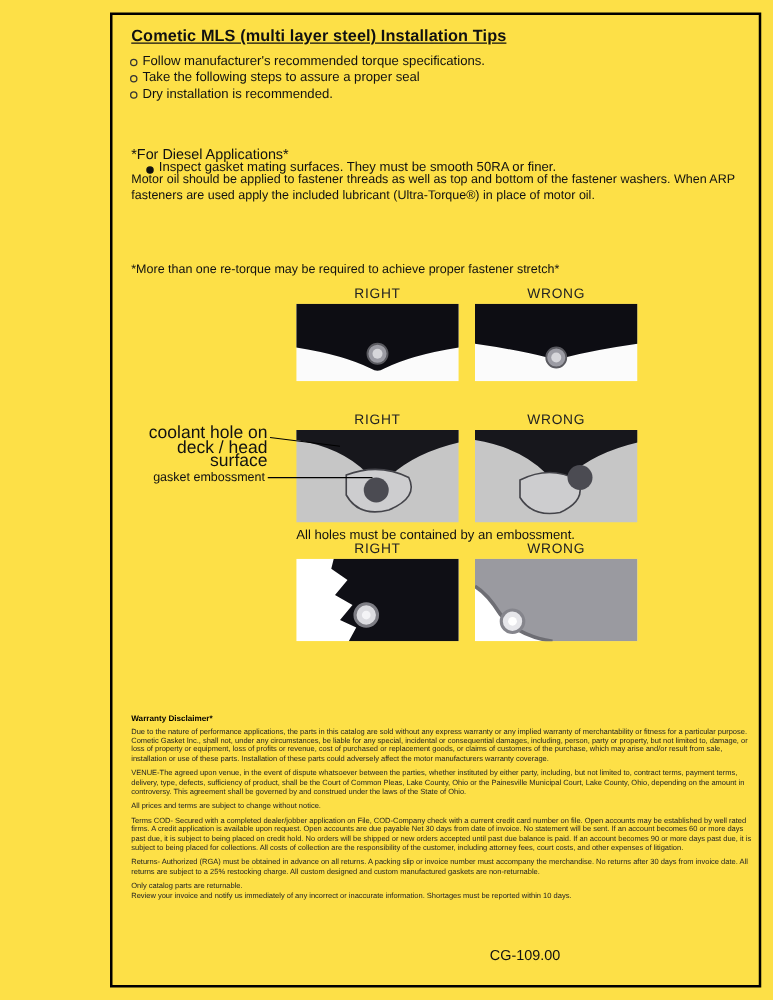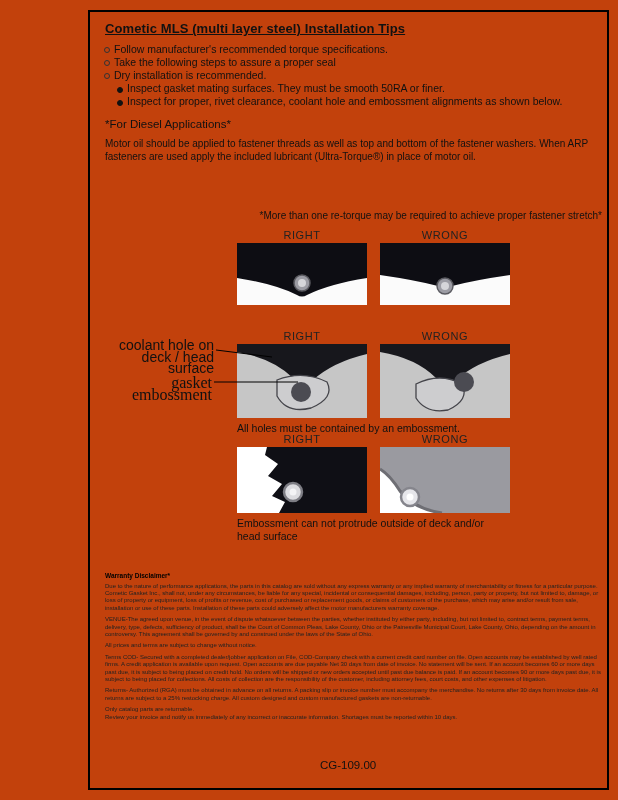--- a/index.html
+++ b/index.html
@@ -2,82 +2,81 @@
 <html><head>
 <meta charset="utf-8">
 <style>
   * { margin:0; padding:0; box-sizing:border-box; }
   html,body { background:#ffffff; }
   body {
     width:618px; height:800px; position:relative;
     font-family:"Liberation Sans", sans-serif; color:#111;
     overflow:hidden;
   }
-  .page { position:absolute; inset:0; background:#c2410c; }
+  .page { position:absolute; inset:0; background:#fde047; }
   .frame {
     position:absolute; left:88px; top:10px; width:521px; height:780px;
     border:2px solid #000;
   }
   .title {
     position:absolute; left:105px; top:21px;
     font-size:13px; font-weight:bold; text-decoration:underline;
     letter-spacing:0.1px;
   }
   .bullets { position:absolute; left:104px; top:43px; font-size:10.5px; }
   .bullet { position:relative; padding-left:10px; line-height:13px; }
   .bullet::before {
     content:""; position:absolute; left:0; top:4px;
     width:4px; height:4px; border:1px solid #333; border-radius:50%;
   }
-  .sub-bullet { padding-left:23px; }
+  .sub-bullet { padding-left:23px;margin-top:46px; }
   .sub-bullet::before { left:13px; top:4.5px; background:#111; border-color:#111; }
   .diesel-heading { position:absolute; left:105px; top:118px; font-size:11.5px; font-weight:normal; }
   .para { position:absolute; left:105px; width:497px; font-size:10px; line-height:13px; }
   .para1 { top:137px; }
   .para2 { top:169px; }
-  .note  { top:209px;text-align:right; }
+  .note  { top:209px; }
 
   .diag-row { position:absolute; left:237px; width:273px; }
   .diag-headers { display:flex; gap:13px; font-size:11px; line-height:12px; color:#222; letter-spacing:0.6px;align-items:flex-end; }
   .diag-headers span { width:130px; text-align:center; }
   .diag-images { display:flex; gap:13px; margin-top:2px; }
   .diag-img { width:130px; display:block; }
   .diag-caption { font-size:10.5px; line-height:12.5px; margin-top:4px; color:#111; }
 
   .diag-label1 {
     position:absolute; left:110px; top:340px; width:104px;
     font-size:14px; line-height:11.5px; text-align:right; white-space:pre-line;
   }
   .diag-label2 {
     position:absolute; left:110px; top:377px; width:102px;
-    font-size:16px; line-height:11.5px; text-align:right;font-family:Liberation Serif, serif;
+    font-size:10px; line-height:11.5px; text-align:right;
   }
   .leader-svg { position:absolute; left:214px; top:344px; }
 
   .warranty { position:absolute; left:105px; top:572px; width:502px; }
   .warranty-heading { font-size:6.5px; font-weight:bold; margin-bottom:4px; color:#000; }
   .warranty p { font-size:6px; line-height:7.2px; margin-bottom:4.5px; color:#222; }
   .warranty p.tight { margin-bottom:0; }
 
-  .footer { position:absolute; left:320px; top:759px; width:200px; text-align:left; font-size:11.5px; color:#111; }
+  .footer { position:absolute; left:320px; top:759px; width:200px; text-align:center; font-size:11.5px; color:#111; }
 </style>
 </head>
 <body>
 
 <div class="page">
   <div class="frame"></div>
 
   <h1 class="title">Cometic MLS (multi layer steel) Installation Tips</h1>
 
   <div class="bullets">
     <div class="bullet">Follow manufacturer's recommended torque specifications.</div>
     <div class="bullet">Take the following steps to assure a proper seal</div>
     <div class="bullet">Dry installation is recommended.</div>
     <div class="bullet sub-bullet">Inspect gasket mating surfaces.  They must be smooth 50RA or finer.</div>
-    <div class="bullet sub-bullet">Inspect for proper, rivet clearance, coolant hole and embossment alignments as shown below.</div>
   </div>
 
   <h2 class="diesel-heading">*For Diesel Applications*</h2>
   <p class="para para1">Motor oil should be applied to fastener threads as well as top and bottom of the fastener washers. When ARP fasteners are used apply the included lubricant (Ultra-Torque®) in place of motor oil.</p>
   <p class="para note">*More than one re-torque may be required to achieve proper fastener stretch*</p>
 
   <div class="diag-row" style="top:229px">
     <div class="diag-headers">
       <span>RIGHT</span>
       <span>WRONG</span>
@@ -141,21 +140,20 @@
         <circle cx="56" cy="45" r="3.5" fill="#f4f4f6"></circle>
       </svg>
       <svg class="diag-img" viewBox="0 0 130 66">
         <rect width="130" height="66" fill="#ffffff"></rect>
         <path d="M0,0 H130 V66 H62 Q34,62 20,44 Q10,28 0,22 Z" fill="#9a9aa0"></path>
         <path d="M62,66 Q34,62 20,44 Q10,28 0,22" stroke="#6e6e74" stroke-width="3" fill="none"></path>
         <circle cx="30" cy="50" r="9" fill="#e6e6ea" stroke="#85858c" stroke-width="2.5"></circle>
         <circle cx="30" cy="50" r="3.5" fill="#ffffff"></circle>
       </svg>
     </div>
-    <div class="diag-caption">Embossment can not protrude outside of deck and/or head surface</div>
   </div>
 
   <div class="warranty">
     <div class="warranty-heading">Warranty Disclaimer*</div>
     <p>Due to the nature of performance applications, the parts in this catalog are sold without any express warranty or any implied warranty of merchantability or fitness for a particular purpose.  Cometic Gasket Inc., shall not, under any circumstances, be liable for any special, incidental or consequential damages, including, person, party or property, but not limited to, damage, or loss of property or equipment, loss of profits or revenue, cost of purchased or replacement goods, or claims of customers of the purchase, which may arise and/or result from sale, installation or use of these parts.  Installation of these parts could adversely affect the motor manufacturers warranty coverage.</p>
     <p>VENUE-The agreed upon venue, in the event of dispute whatsoever between the parties, whether instituted by either party, including, but not limited to, contract terms, payment terms, delivery, type, defects, sufficiency of product, shall be the Court of Common Pleas, Lake County, Ohio or the Painesville Municipal Court, Lake County, Ohio, depending on the amount in controversy. This agreement shall be governed by and construed under the laws of the State of Ohio.</p>
     <p>All prices and terms are subject to change without notice.</p>
     <p>Terms COD- Secured with a completed dealer/jobber application on File, COD-Company check with a current credit card number on file.  Open accounts may be established by well rated firms.  A credit application is available upon request.  Open accounts are due payable Net 30 days from date of invoice.  No statement will be sent.  If an account becomes 60 or more days past due, it is subject to being placed on credit hold.  No orders will be shipped or new orders accepted until past due balance is paid.  If an account becomes 90 or more days past due, it is subject to being placed for collections.  All costs of collection are the responsibility of the customer, including attorney fees, court costs, and other expenses of litigation.</p>
     <p>Returns- Authorized (RGA) must be obtained in advance on all returns.  A packing slip or invoice number must accompany the merchandise.  No returns after 30 days from invoice date.  All returns are subject to a 25% restocking charge.  All custom designed and custom manufactured gaskets are non-returnable.</p>
     <p class="tight">Only catalog parts are returnable.</p>

